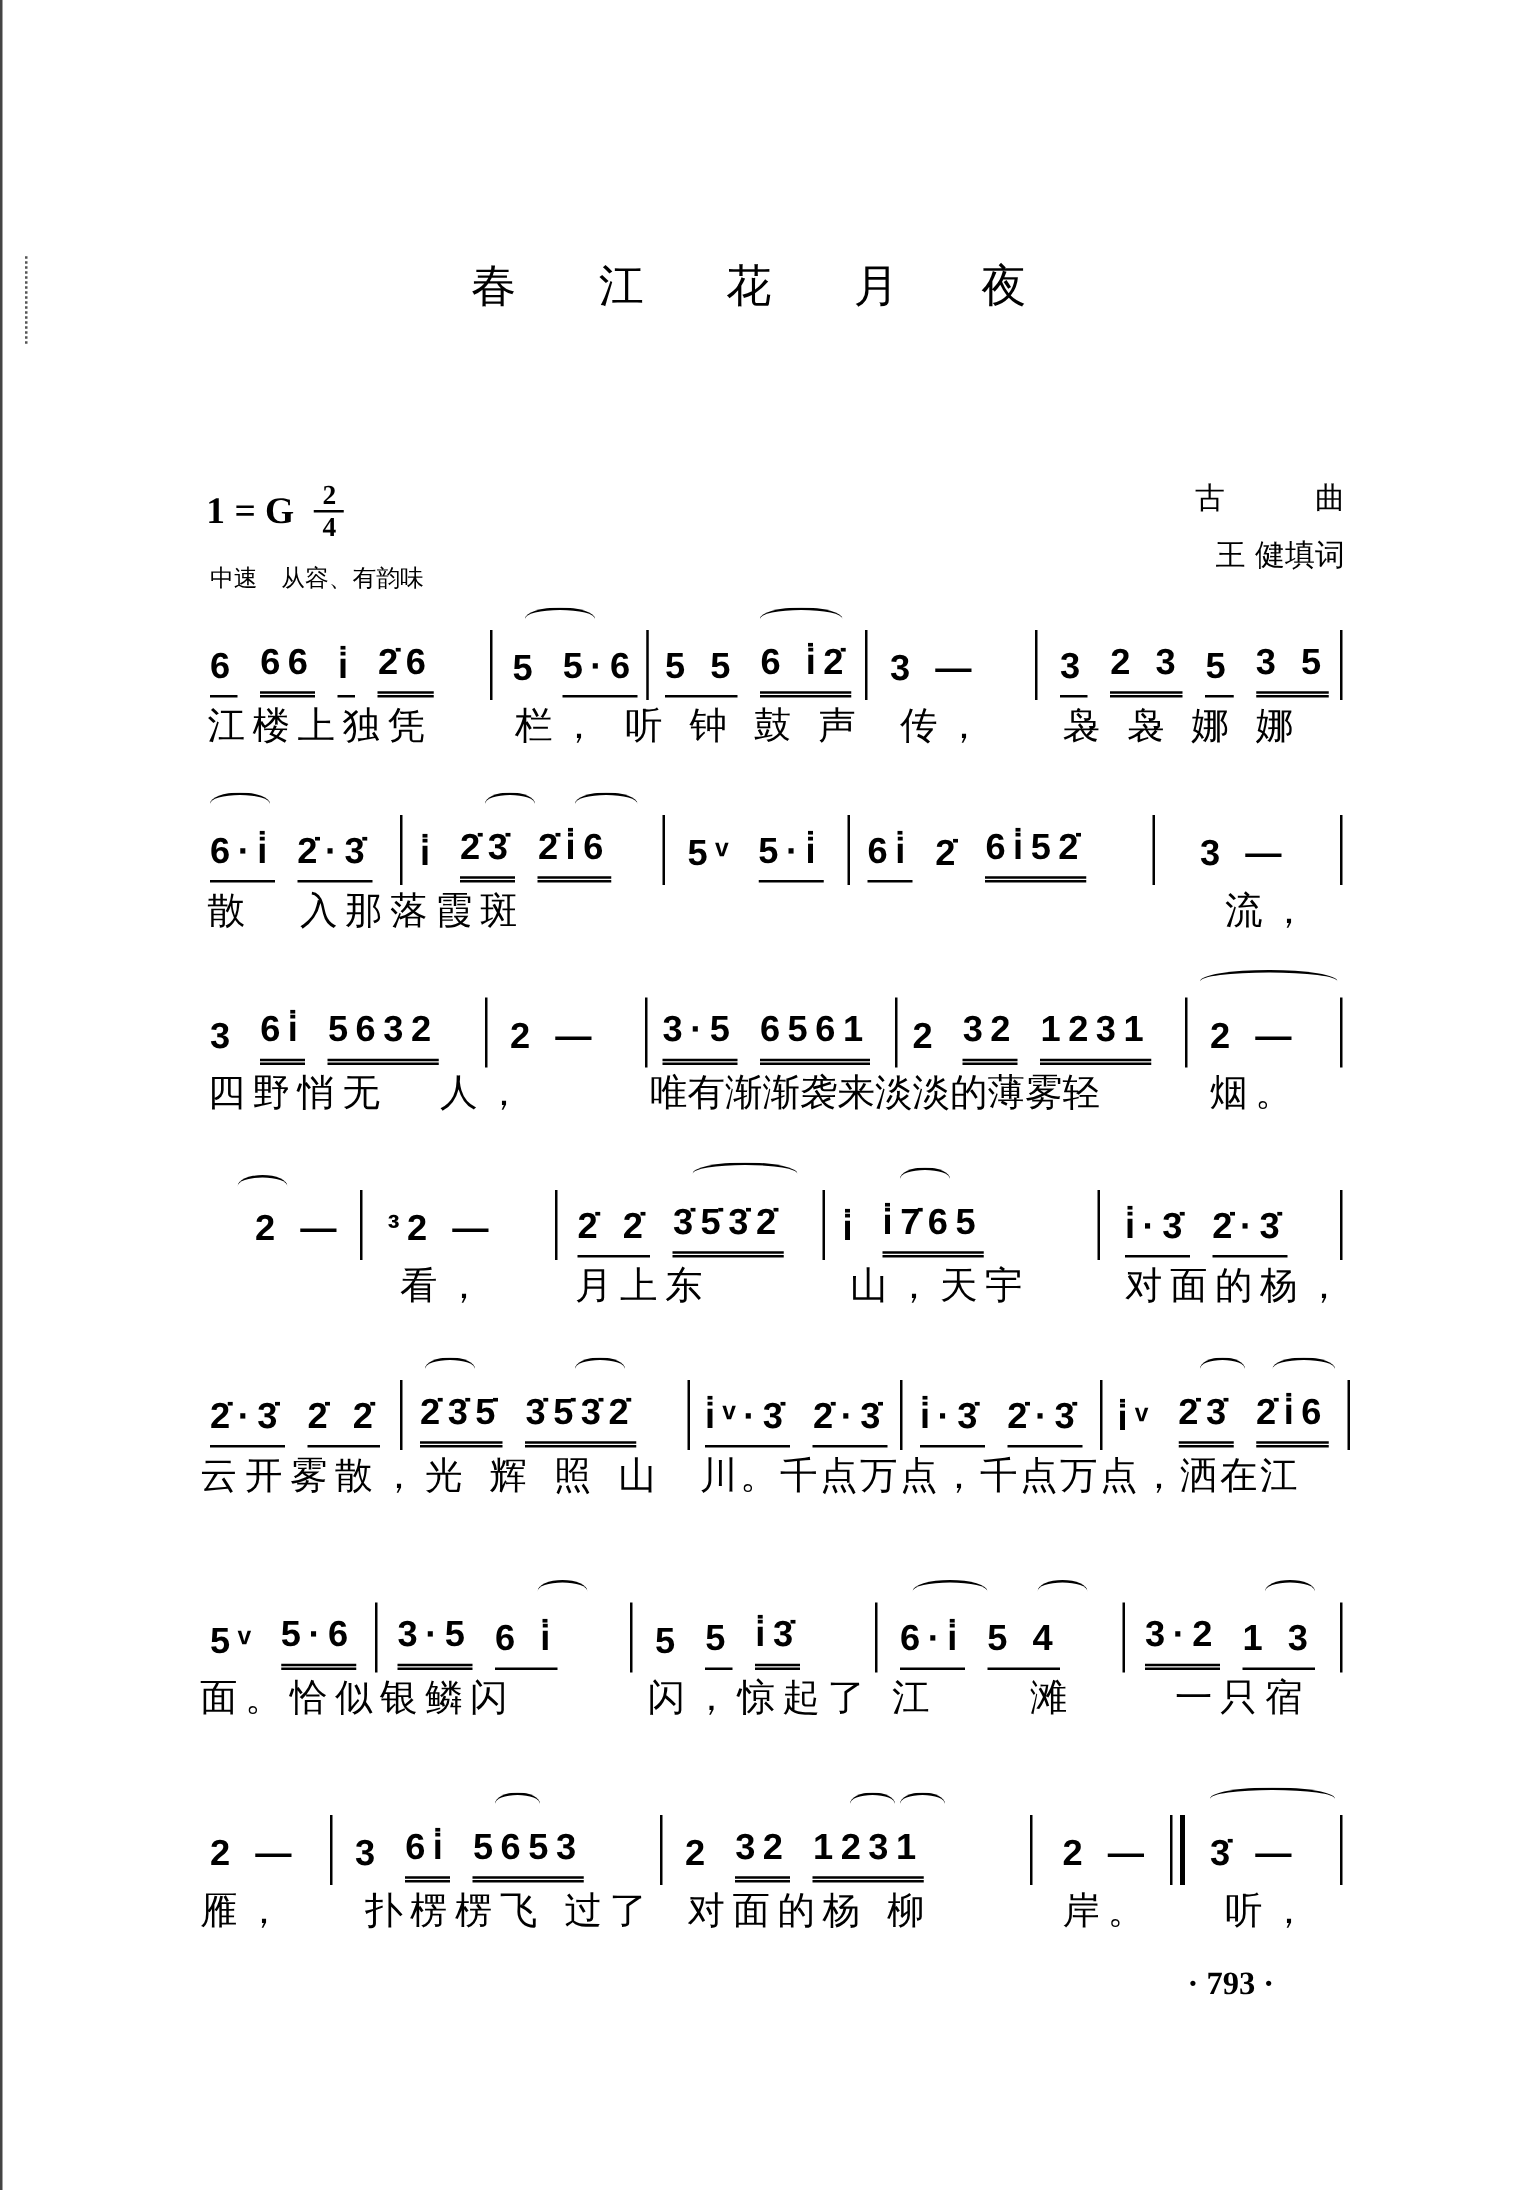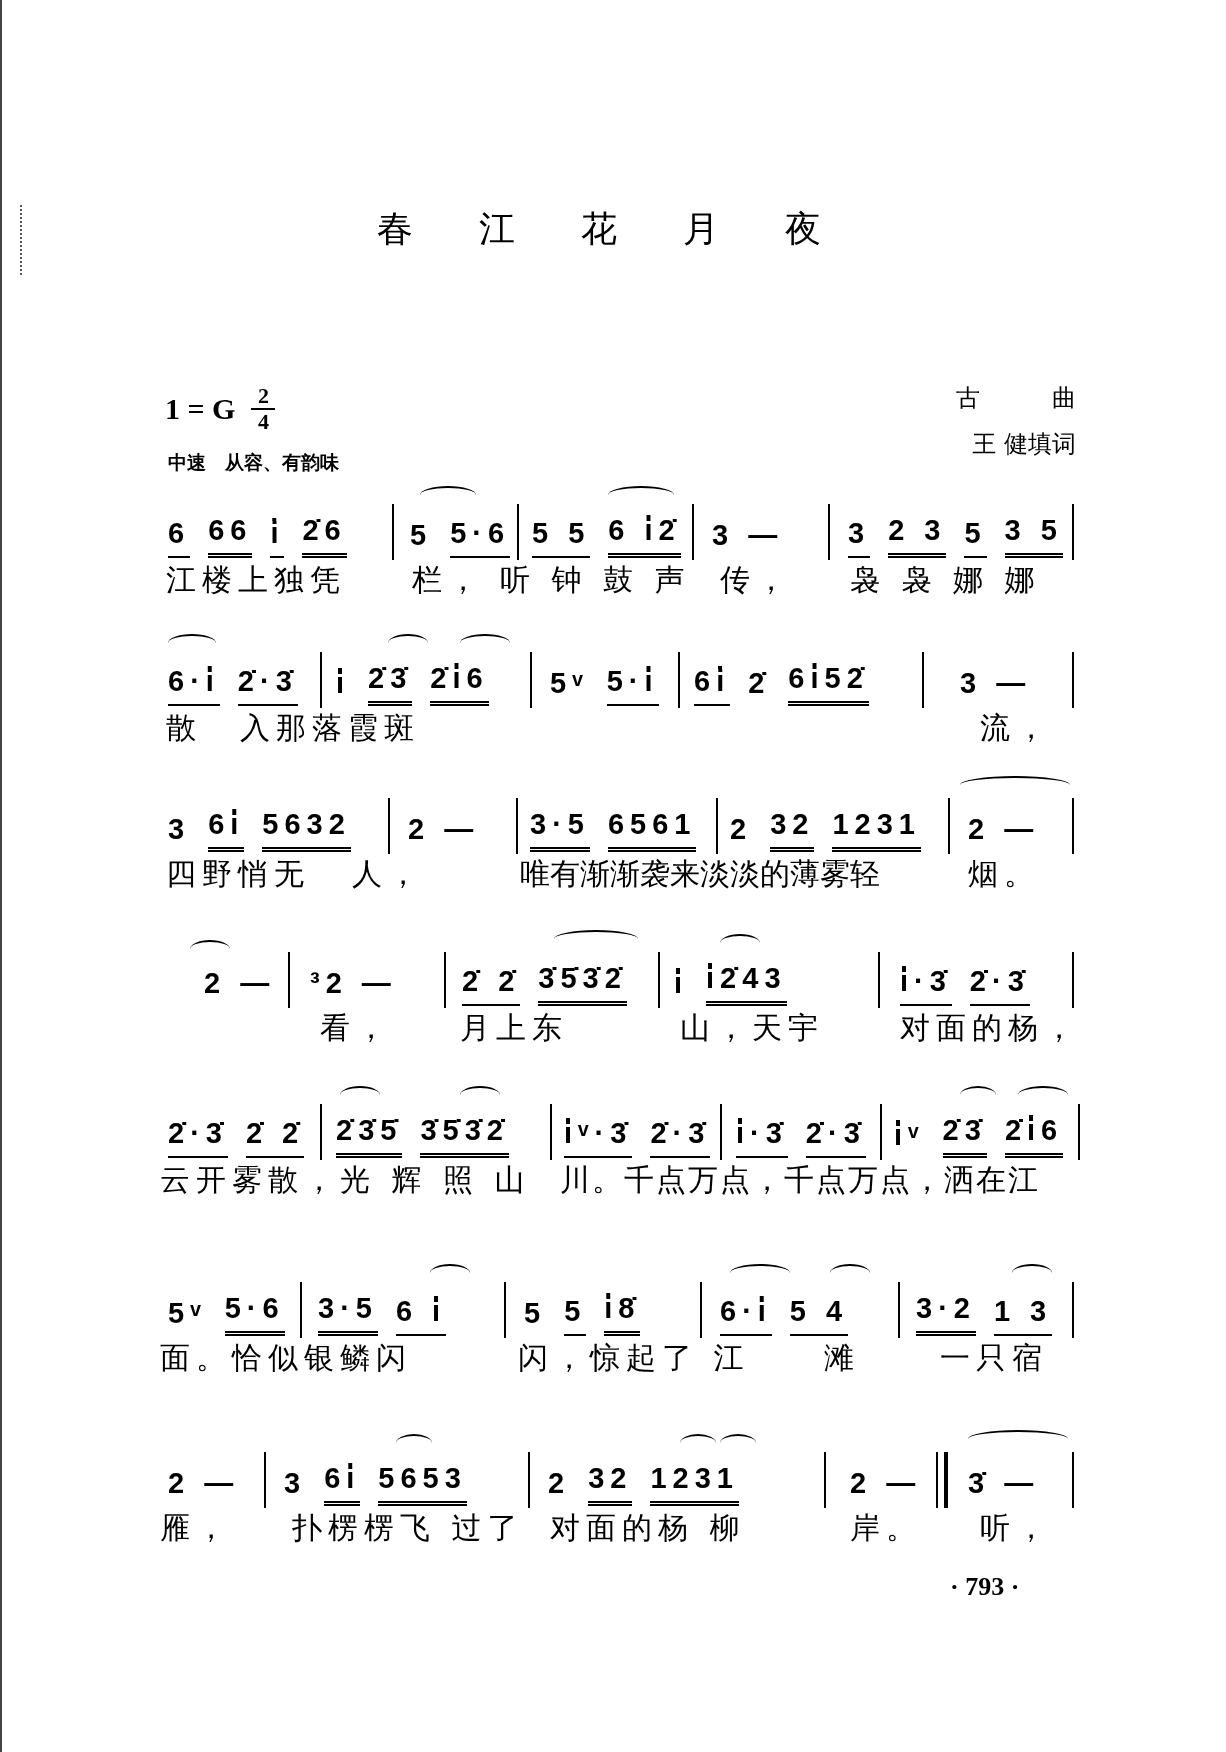--- a/index.html
+++ b/index.html
@@ -7,21 +7,21 @@
          font-family:"DejaVu Serif", serif; color:#000; }
   .page { position:absolute; left:0; top:0; width:1226px; height:1752px; }
   .title { position:absolute; top:205px; left:0; width:1226px; text-align:center;
            font-size:36px; letter-spacing:28px; font-family:Liberation Sans, sans-serif; }
   .key { position:absolute; left:165px; top:385px; font-family:"Liberation Serif", serif;
          font-weight:bold; font-size:30px; display:flex; align-items:center; gap:16px; }
   .frac { display:inline-flex; flex-direction:column; align-items:center; font-size:22px; line-height:22px; }
   .frac .bar { width:24px; height:2px; background:#000; margin:1px 0; }
   .credits { position:absolute; right:150px; top:375px; text-align:right; font-size:24px; line-height:46px; }
   .credits .c1 { letter-spacing:72px; margin-right:-72px;text-align:right; }
-  .tempo { position:absolute; left:168px; top:450px; font-size:19px; font-weight:bold;
+  .tempo { position:absolute; left:168px; top:450px; font-size:19px; font-weight:normal;
            font-family:"DejaVu Sans", sans-serif; }
   .line { position:absolute; left:160px; width:920px; }
   .notes { position:relative; height:46px; font-family:"Liberation Sans", sans-serif;
            font-weight:bold; font-size:29px; white-space:nowrap; }
   .measure { position:absolute; top:0; height:46px; display:flex; align-items:flex-end; }
   .barline { position:absolute; top:-8px; width:2px; height:56px; background:#000; }
   .barline.double { width:6px; border-left:2px solid #000; border-right:4px solid #000; background:transparent; }
   .group { display:inline-block; position:relative; margin-right:18px; padding-bottom:6px; letter-spacing:6px; }
   .group.u1 { border-bottom:2px solid #000; }
   .group.u2 { border-bottom:5px double #000; }
@@ -191,21 +191,21 @@
       </div>
       <div class="barline" style="left:284px;"></div>
       <div class="measure" style="left:302px;">
         <span class="group u1">2̇ 2̇</span>
         <span class="group u2">3̇5̇3̇2̇</span>
       </div>
       <div class="slur" style="left:394px;width:84px;top:-30px;"></div>
       <div class="barline" style="left:498px;"></div>
       <div class="measure" style="left:514px;">
         <span class="group">i̇</span>
-        <span class="group u2">i̇2̇43</span>
+        <span class="group u2">i̇7̇65</span>
       </div>
       <div class="slur" style="left:560px;width:40px;"></div>
       <div class="barline" style="left:718px;"></div>
       <div class="measure" style="left:740px;">
         <span class="group u1">i̇·3̇</span>
         <span class="group u1">2̇·3̇</span>
       </div>
       <div class="barline" style="left:912px;"></div>
     </div>
     <div class="lyrics">
@@ -264,21 +264,21 @@
       <div class="barline" style="left:140px;"></div>
       <div class="measure" style="left:158px;">
         <span class="group u2">3·5</span>
         <span class="group u1">6 i̇</span>
       </div>
       <div class="slur" style="left:270px;width:40px;"></div>
       <div class="barline" style="left:344px;"></div>
       <div class="measure" style="left:364px;">
         <span class="group">5</span>
         <span class="group u1">5</span>
-        <span class="group u2">i̇8̇</span>
+        <span class="group u2">i̇3̇</span>
       </div>
       <div class="barline" style="left:540px;"></div>
       <div class="measure" style="left:560px;">
         <span class="group u1">6·i̇</span>
         <span class="group u1">5 4</span>
       </div>
       <div class="slur" style="left:570px;width:60px;"></div>
       <div class="slur" style="left:670px;width:40px;"></div>
       <div class="barline" style="left:738px;"></div>
       <div class="measure" style="left:756px;">

